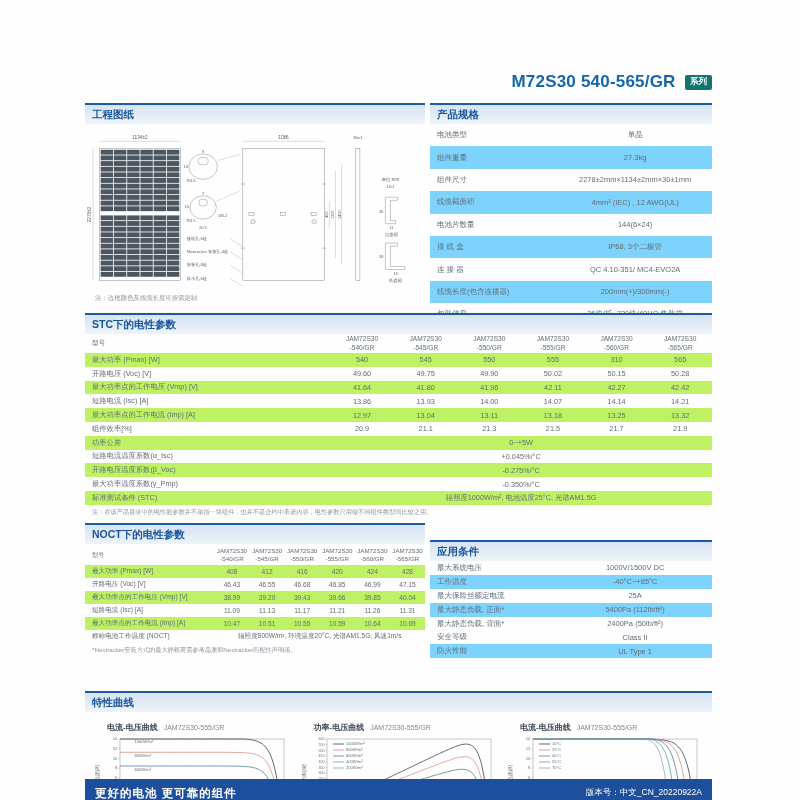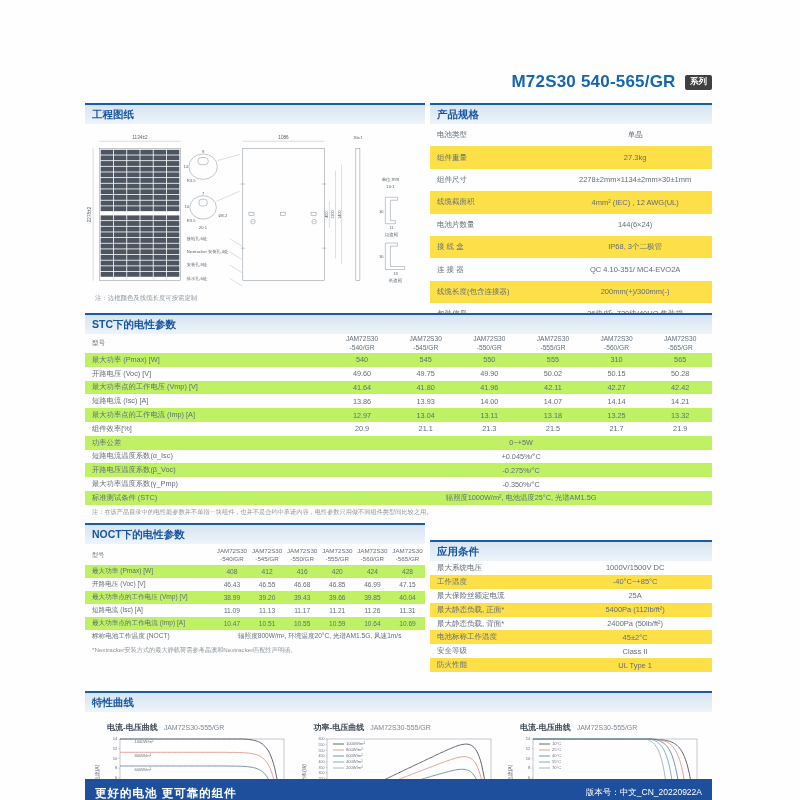--- a/index.html
+++ b/index.html
@@ -1,35 +1,35 @@
 <!DOCTYPE html>
 <html><head>
 <meta charset="utf-8">
 <style>
   html,body{margin:0;padding:0;background:#ffffff;}
   .page{position:relative;width:800px;height:800px;background:#fefefe;overflow:hidden;
         font-family:"Liberation Sans","DejaVu Sans",sans-serif;color:#626d79;}
   
   .title-row{position:absolute;top:72px;left:430px;width:282px;text-align:right;white-space:nowrap;}
   .title-text{font-size:17px;font-weight:bold;color:#1566ad;letter-spacing:.2px;vertical-align:middle;}
-  .title-badge{display:inline-block;margin-left:5px;background:#404040;color:#fff;font-size:8.5px;
+  .title-badge{display:inline-block;margin-left:5px;background:#0f766e;color:#fff;font-size:8.5px;
                font-weight:bold;padding:1.5px 5px;border-radius:2px;vertical-align:middle;}
   
   .sec{position:absolute;}
   .sec-head{border-top:2px solid #1b5aa5;background:linear-gradient(180deg,#d7e4f2,#eef4fa);
             color:#17549e;font-weight:bold;font-size:10.5px;padding:3px 7px 2px 7px;}
   .sec-drawing{left:85px;top:103px;width:340px;}
   .sec-specs{left:430px;top:103px;width:282px;}
   .sec-stc{left:85px;top:313px;width:627px;}
   .sec-noct{left:85px;top:523px;width:340px;}
   .sec-app{left:430px;top:540px;width:282px;}
   .sec-curves{left:85px;top:691px;width:627px;}
   
   .kv-row{display:flex;align-items:center;font-size:7.5px;color:#626d79;}
-  .kv-row.alt{background:#fde047;}
+  .kv-row.alt{background:#7dd3fc;}
   .kv-label{width:43%;padding-left:7px;}
   .kv-value{flex:1;text-align:center;}
   .specs-table .kv-row{height:22.4px;}
   .app-table .kv-row{height:13.9px;}
   
   .m-row{display:flex;align-items:center;font-size:7.3px;color:#626d79;}
   .m-row.alt{background:#bef264;}
   .m-label{width:38%;padding-left:7px;}
   .m-cell{flex:1;text-align:center;}
   .m-head{font-size:6.6px;line-height:1.25;}
@@ -539,24 +539,20 @@
           <span class="kv-label">最大保险丝额定电流</span>
           <span class="kv-value">25A</span>
         </div>
         <div class="kv-row alt">
           <span class="kv-label">最大静态负载, 正面*</span>
           <span class="kv-value">5400Pa (112lb/ft²)</span>
         </div>
         <div class="kv-row">
           <span class="kv-label">最大静态负载, 背面*</span>
           <span class="kv-value">2400Pa (50lb/ft²)</span>
-        </div>
-        <div class="kv-row alt">
-          <span class="kv-label">电池标称工作温度</span>
-          <span class="kv-value">45±2°C</span>
         </div>
         <div class="kv-row">
           <span class="kv-label">安全等级</span>
           <span class="kv-value">Class II</span>
         </div>
         <div class="kv-row alt">
           <span class="kv-label">防火性能</span>
           <span class="kv-value">UL Type 1</span>
         </div>
       </div>

